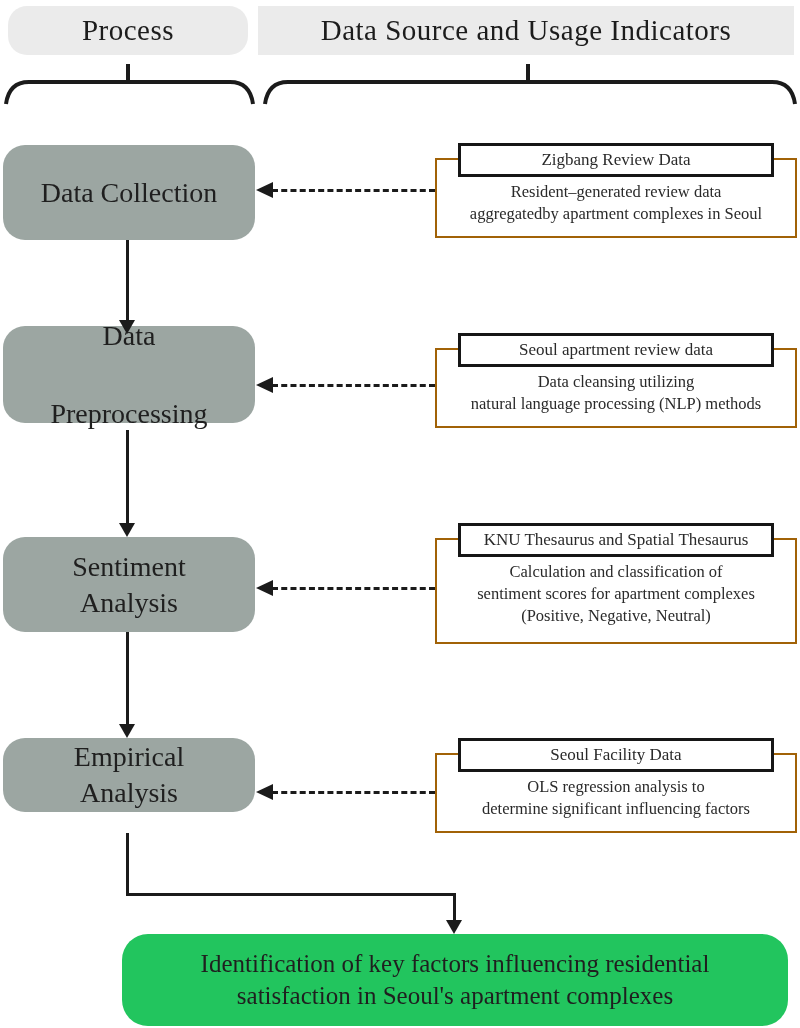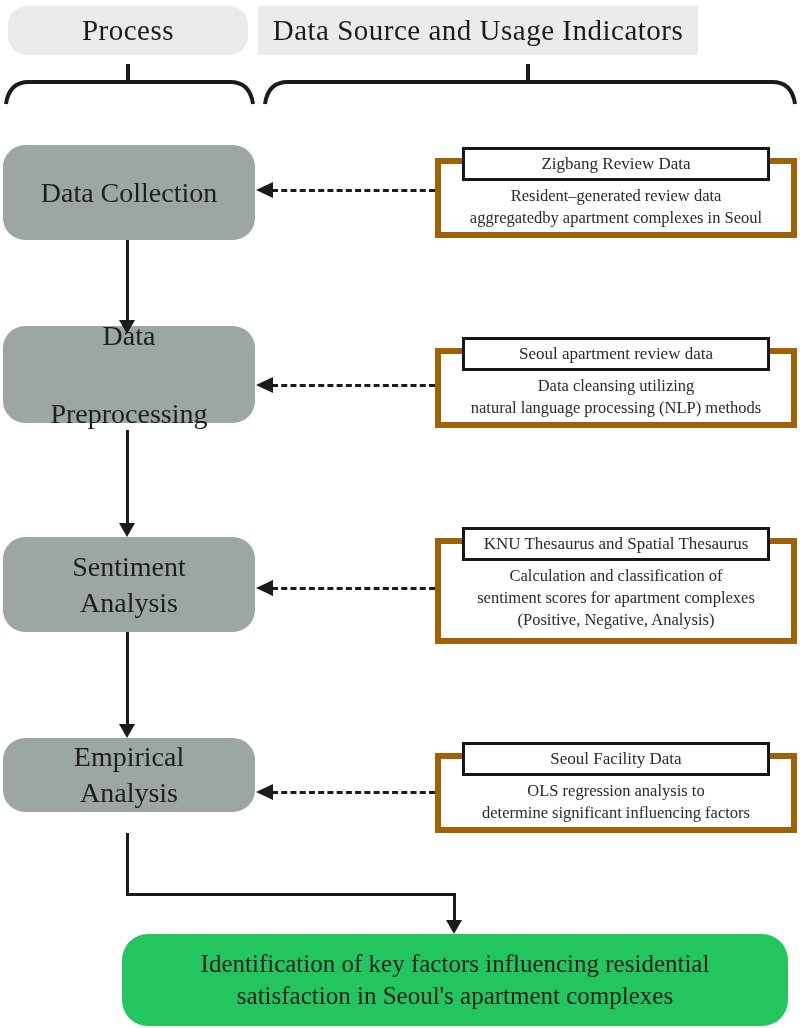--- a/index.html
+++ b/index.html
@@ -18,21 +18,21 @@
   .hdr {
     background: #ebebeb;
     display: flex;
     align-items: center;
     justify-content: center;
     font-size: 29px;
     color: #1c1c1c;
     letter-spacing: 0.5px;
   }
   #hdr-process  { left: 8px;   top: 6px; width: 240px; height: 49px; border-radius: 19px; }
-  #hdr-source   { left: 258px; top: 6px; width: 440px; height: 49px; }
+  #hdr-source   { left: 258px; top: 6px; width: 536px; height: 49px; }
 
   
   #braces { left: 0; top: 58px; width: 800px; height: 52px; }
 
   
   .pbox {
     left: 3px;
     width: 252px;
     background: #9ca6a2;
     border-radius: 22px;
@@ -72,21 +72,21 @@
     width: 163px;
     height: 0;
     border-top: 3px dashed #1b1b1b;
   }
 
   
   .sbox {
     left: 435px;
     width: 362px;
     background: #ffffff;
-    border: 6px solid #a16207;
+    border: 2px solid #a16207;
     box-sizing: border-box;
   }
   #sbox-1 { top: 158px; height: 80px; }
   #sbox-2 { top: 348px; height: 80px; }
   #sbox-3 { top: 538px; height: 106px; }
   #sbox-4 { top: 753px; height: 80px; }
 
   .stitle {
     position: absolute;
     top: -17px;
@@ -209,21 +209,21 @@
     </div>
   </div>
 
   <div class="abs sbox" id="sbox-3">
     <div class="stitle">
       <span>KNU Thesaurus and Spatial Thesaurus</span>
     </div>
     <div class="sbody">
       <div>Calculation and classification of</div>
       <div>sentiment scores for apartment complexes</div>
-      <div>(Positive, Negative, Analysis)</div>
+      <div>(Positive, Negative, Neutral)</div>
     </div>
   </div>
 
   <div class="abs sbox" id="sbox-4">
     <div class="stitle">
       <span>Seoul Facility Data</span>
     </div>
     <div class="sbody">
       <div>OLS regression analysis to</div>
       <div>determine significant influencing factors</div>

